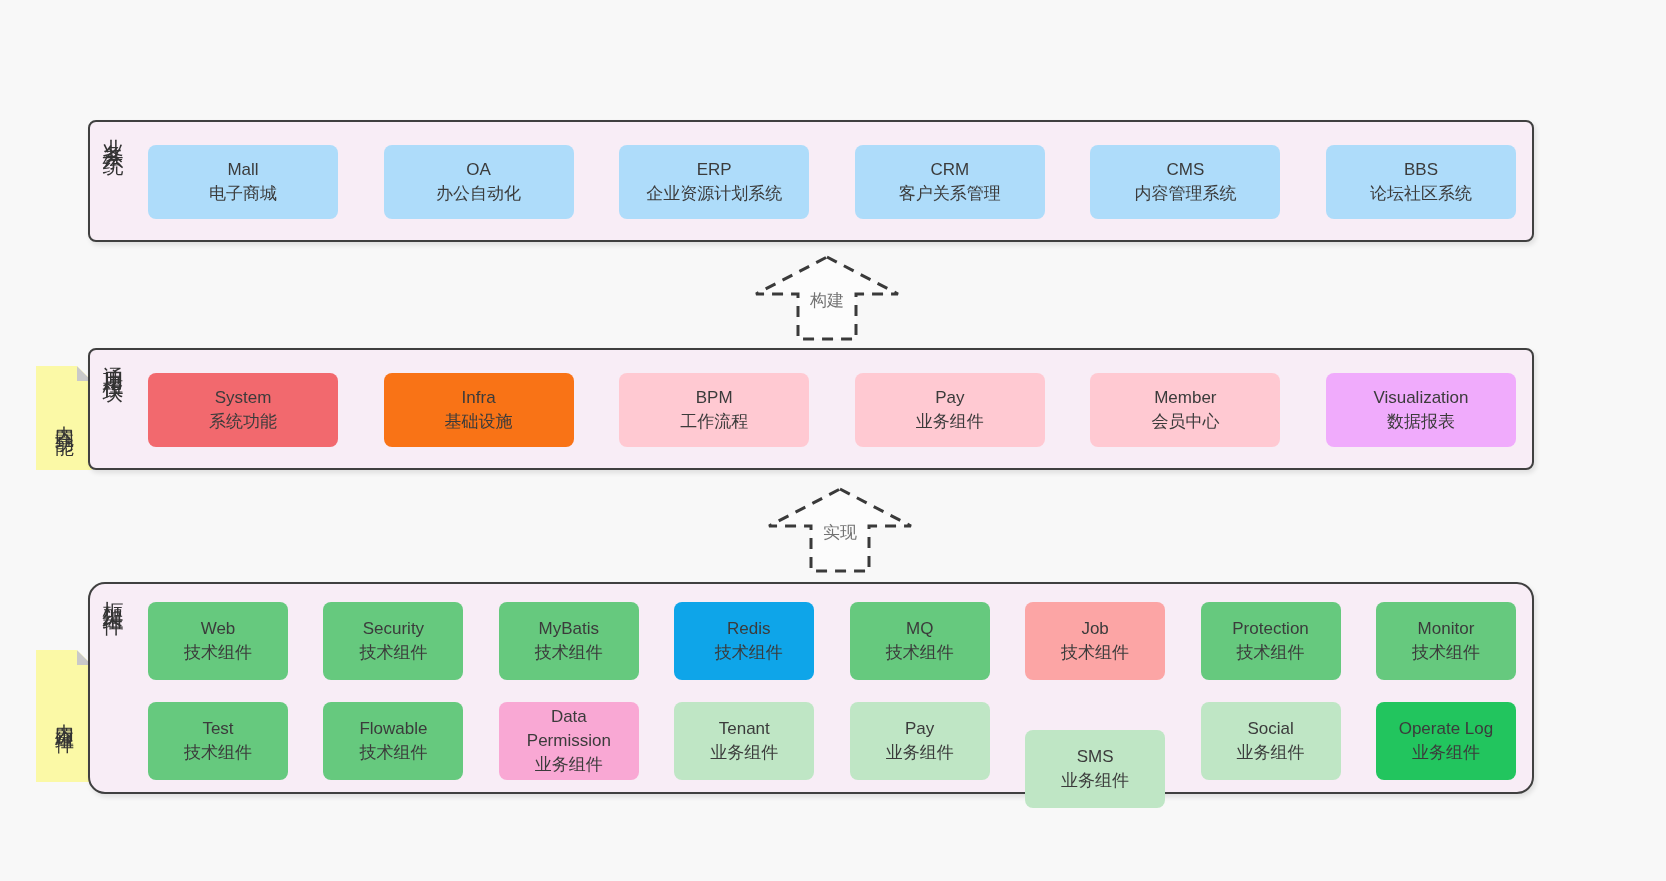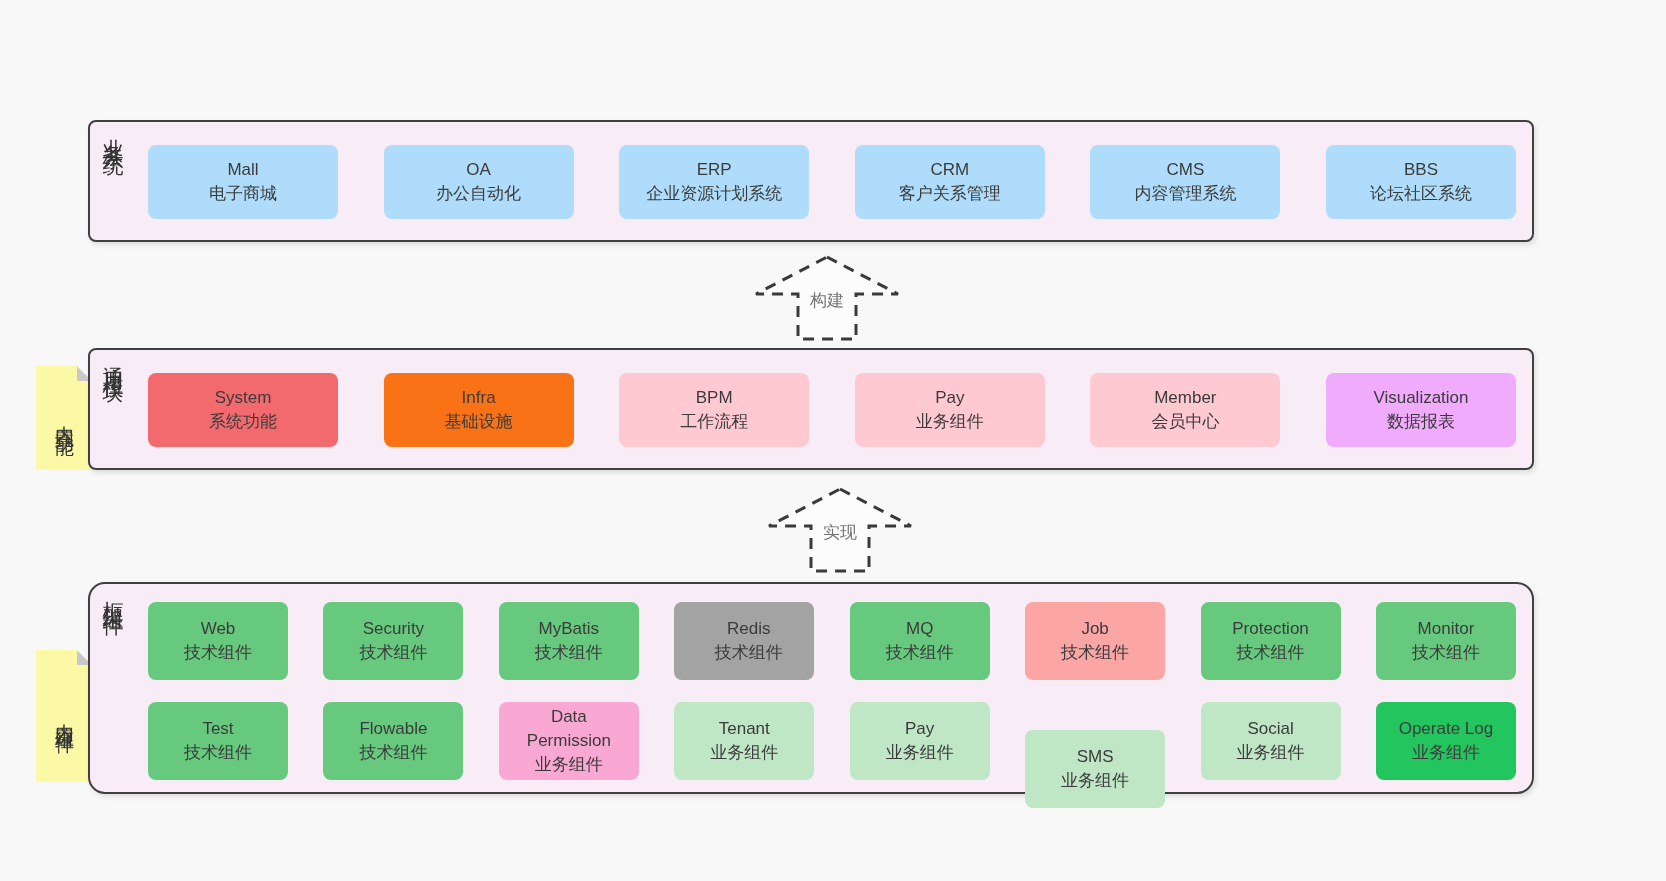--- a/index.html
+++ b/index.html
@@ -208,21 +208,21 @@
           <div>技术组件</div>
         </div>
         <div class="box" style="background: rgb(102, 201, 126);">
           <div>Security</div>
           <div>技术组件</div>
         </div>
         <div class="box" style="background: rgb(102, 201, 126);">
           <div>MyBatis</div>
           <div>技术组件</div>
         </div>
-        <div class="box" style="background: #a3a3a3; padding-left: 17px;">
+        <div class="box" style="background: #0ea5e9; padding-left: 17px;">
           <div>Redis</div>
           <div>技术组件</div>
         </div>
         <div class="box" style="background: rgb(102, 201, 126);">
           <div>MQ</div>
           <div>技术组件</div>
         </div>
         <div class="box" style="background: #fca5a5;">
           <div>Job</div>
           <div>技术组件</div>

